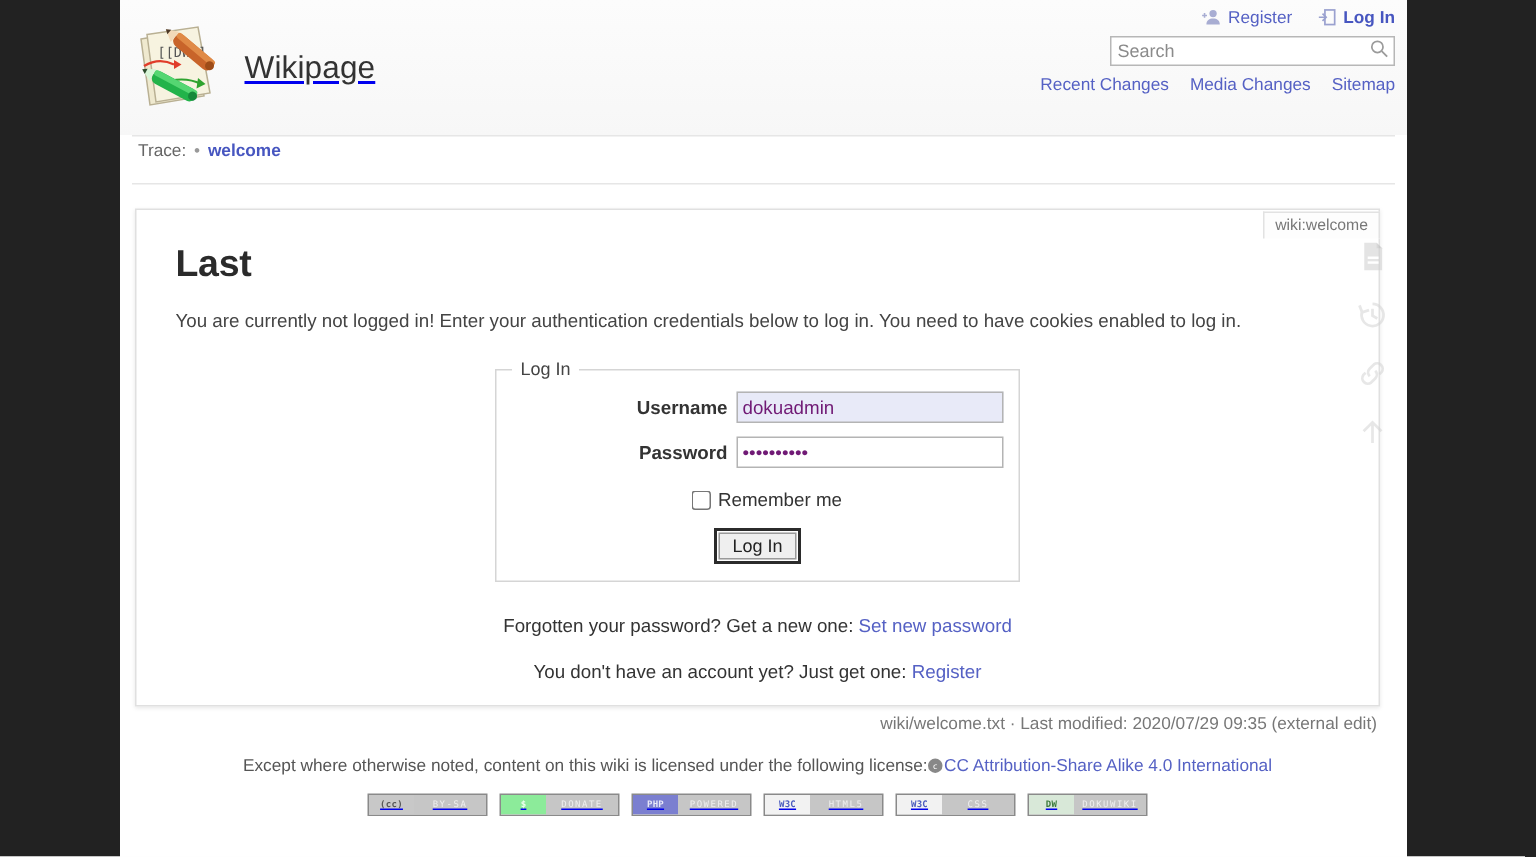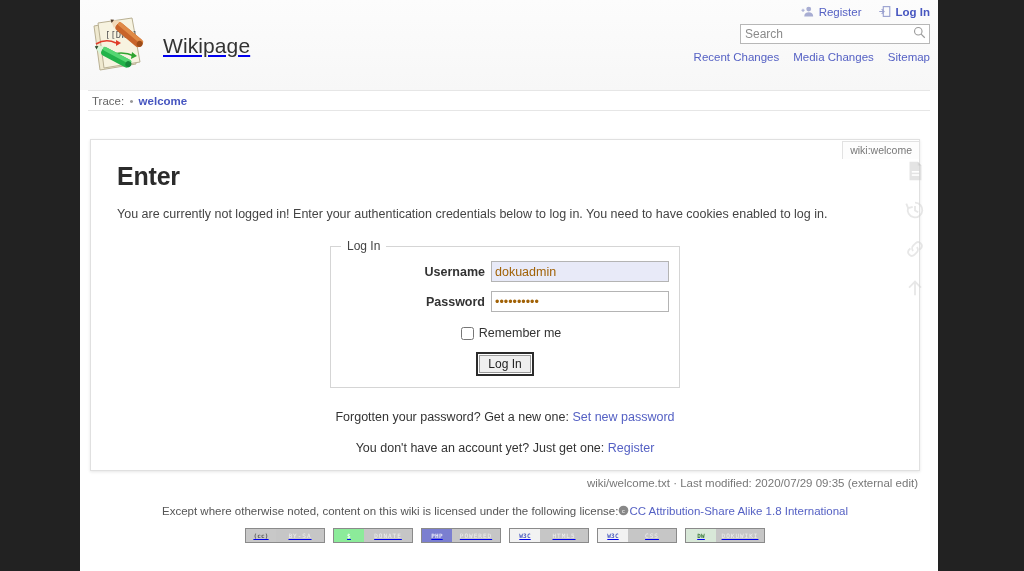--- a/index.html
+++ b/index.html
@@ -93,21 +93,21 @@
     display: flex; gap: 14px;
     font-size: 11.5px;
   }
   .site-tools a { color: #5561c4; text-decoration: none; }
 
   
   .breadcrumbs {
     margin: 0 8px;
     border-top: 1px solid #e6e6e6;
     border-bottom: 1px solid #e6e6e6;
-    height: 21px; line-height: 21px;
+    height: 33px; line-height: 21px;
     font-size: 11.5px;
     color: #666;
     padding-left: 4px;
     box-sizing: border-box;
   }
   .breadcrumbs .bc-sep { color: #999; margin: 0 2px; }
   .breadcrumbs a { color: #4756c0; text-decoration: none; font-weight: bold; }
 
   
   .page-tab {
@@ -172,21 +172,21 @@
     margin-right: 6px;
   }
   .field-row input[type=text],
   .field-row input[type=password] {
     width: 170px; height: 17px;
     border: 1px solid #b4b4b4;
     font-family: "Liberation Sans", sans-serif;
     font-size: 12.5px;
     padding: 1px 3px;
     box-sizing: content-box;
-    color: #a16207;
+    color: #701a75;
     outline: none;
   }
   .field-row input.autofilled {
     background: #e8eaf8;
   }
   .remember-row {
     display: flex; align-items: flex-end;
     justify-content: center;
     margin: 14px 0 0 12px;
     gap: 5px;
@@ -368,21 +368,21 @@
     <div class="breadcrumbs">
       <span>Trace:</span>
       <span class="bc-sep">•</span>
       <a href="#">welcome</a>
     </div>
 
     <div class="page-tab">wiki:welcome</div>
 
     <div class="content-wrap">
       <div class="content-inner">
-        <h1 class="page-title">Enter</h1>
+        <h1 class="page-title">Last</h1>
         <p class="intro">You are currently not logged in! Enter your authentication credentials below to log in. You need to have cookies enabled to log in.</p>
 
         <form>
           <fieldset class="login-box">
             <legend>Log In</legend>
 
             <div class="field-row">
               <label>Username</label>
               <input type="text" class="autofilled" value="dokuadmin" style="">
             </div>
@@ -419,21 +419,21 @@
 
     <div class="footer">
       <div class="license">
         <span>Except where otherwise noted, content on this wiki is licensed under the following license:</span>
         <span>
           <svg width="11" height="11" viewBox="0 0 16 16">
             <circle cx="8" cy="8" r="7" fill="#888"></circle>
             <text x="8" y="11.5" font-size="8" fill="#fff" text-anchor="middle" font-family="DejaVu Sans, sans-serif">c</text>
           </svg>
         </span>
-        <a href="#">CC Attribution-Share Alike 1.8 International</a>
+        <a href="#">CC Attribution-Share Alike 4.0 International</a>
       </div>
 
       <div class="badges">
         <a class="badge" href="#">
           <span class="bl" style="background:#c8c8c8;color:#555">(cc)</span>
           <span class="br">BY-SA</span>
         </a>
         <a class="badge" href="#">
           <span class="bl" style="background:#8ceb9a;color:#f0fff0">$</span>
           <span class="br">DONATE</span>

